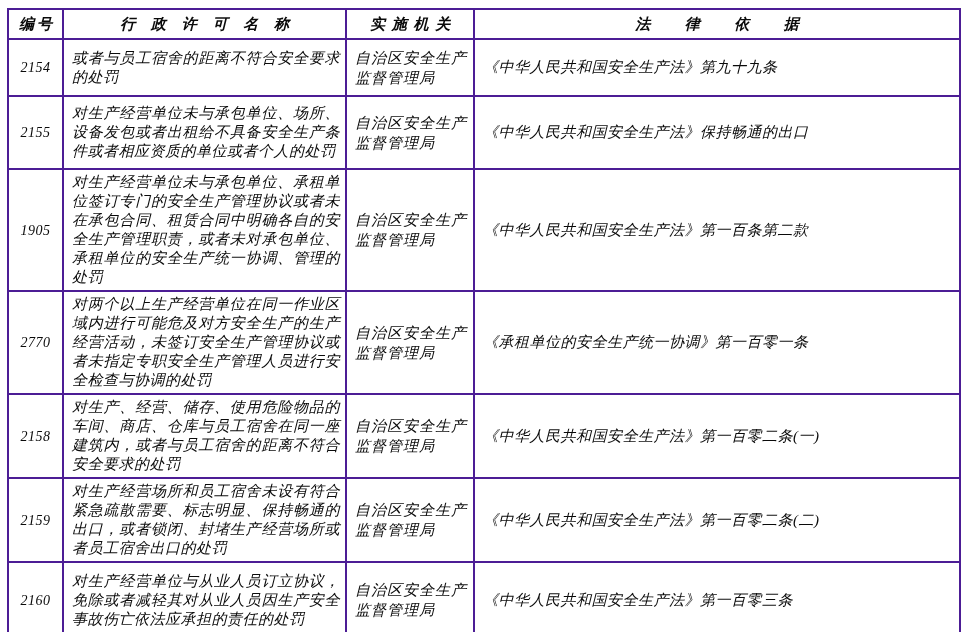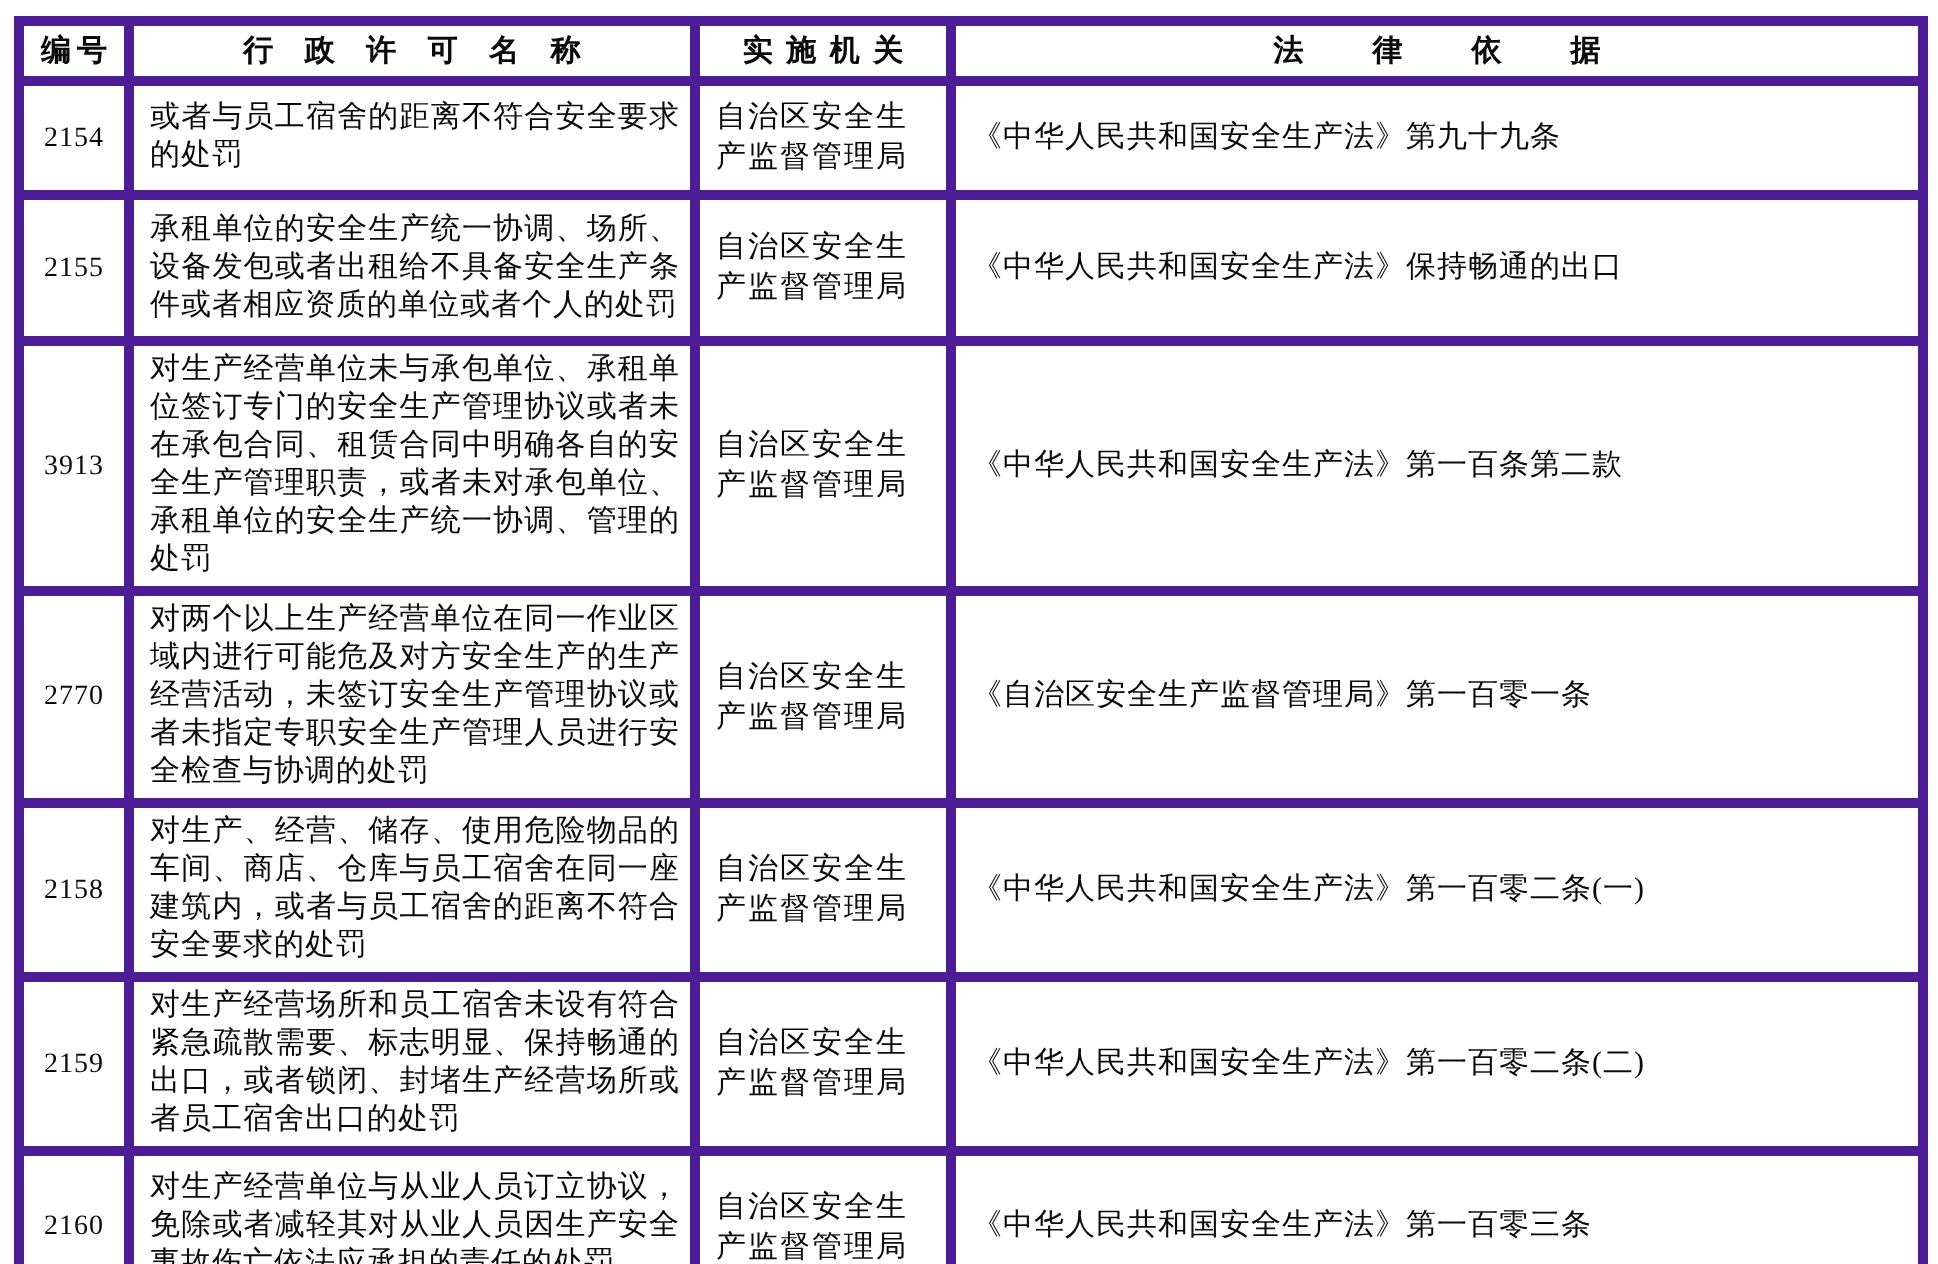--- a/index.html
+++ b/index.html
@@ -19,23 +19,24 @@
     width: 952px;
   }
   table.permit-table {
     border-collapse: collapse;
     table-layout: fixed;
     width: 952px;
     border: 2px solid #3d3d3d;
     background: #ffffff;
   }
   th, td {
-    border: 5px solid #4c1d95;
+    border: 2px solid #4c1d95;
     vertical-align: middle;
     overflow: hidden;
+    font-style: italic;
   }
   thead tr { height: 30px; }
   th {
     font-weight: bold;
     font-size: 15px;
     text-align: center;
     padding: 0;
     white-space: nowrap;
   }
   th.col-id     { letter-spacing: 0.2em;  text-indent: 0.2em; }
@@ -97,37 +98,37 @@
     <tbody id="rows">
   <tr>
     <td class="cell-id">2154</td>
     <td class="cell-name">或者与员工宿舍的距离不符合安全要求的处罚</td>
     <td class="cell-agency">自治区安全生产监督管理局</td>
     <td class="cell-legal">《中华人民共和国安全生产法》第九十九条</td>
   </tr>
 
   <tr>
     <td class="cell-id">2155</td>
-    <td class="cell-name">承租单位的安全生产统一协调、场所、设备发包或者出租给不具备安全生产条件或者相应资质的单位或者个人的处罚</td>
+    <td class="cell-name">对生产经营单位未与承包单位、场所、设备发包或者出租给不具备安全生产条件或者相应资质的单位或者个人的处罚</td>
     <td class="cell-agency">自治区安全生产监督管理局</td>
     <td class="cell-legal">《中华人民共和国安全生产法》保持畅通的出口</td>
   </tr>
 
   <tr>
-    <td class="cell-id">3913</td>
+    <td class="cell-id">1905</td>
     <td class="cell-name">对生产经营单位未与承包单位、承租单位签订专门的安全生产管理协议或者未在承包合同、租赁合同中明确各自的安全生产管理职责，或者未对承包单位、承租单位的安全生产统一协调、管理的处罚</td>
     <td class="cell-agency">自治区安全生产监督管理局</td>
     <td class="cell-legal">《中华人民共和国安全生产法》第一百条第二款</td>
   </tr>
 
   <tr>
     <td class="cell-id">2770</td>
     <td class="cell-name">对两个以上生产经营单位在同一作业区域内进行可能危及对方安全生产的生产经营活动，未签订安全生产管理协议或者未指定专职安全生产管理人员进行安全检查与协调的处罚</td>
     <td class="cell-agency">自治区安全生产监督管理局</td>
-    <td class="cell-legal">《自治区安全生产监督管理局》第一百零一条</td>
+    <td class="cell-legal">《承租单位的安全生产统一协调》第一百零一条</td>
   </tr>
 
   <tr>
     <td class="cell-id">2158</td>
     <td class="cell-name">对生产、经营、储存、使用危险物品的车间、商店、仓库与员工宿舍在同一座建筑内，或者与员工宿舍的距离不符合安全要求的处罚</td>
     <td class="cell-agency">自治区安全生产监督管理局</td>
     <td class="cell-legal">《中华人民共和国安全生产法》第一百零二条(一)</td>
   </tr>
 
   <tr>

